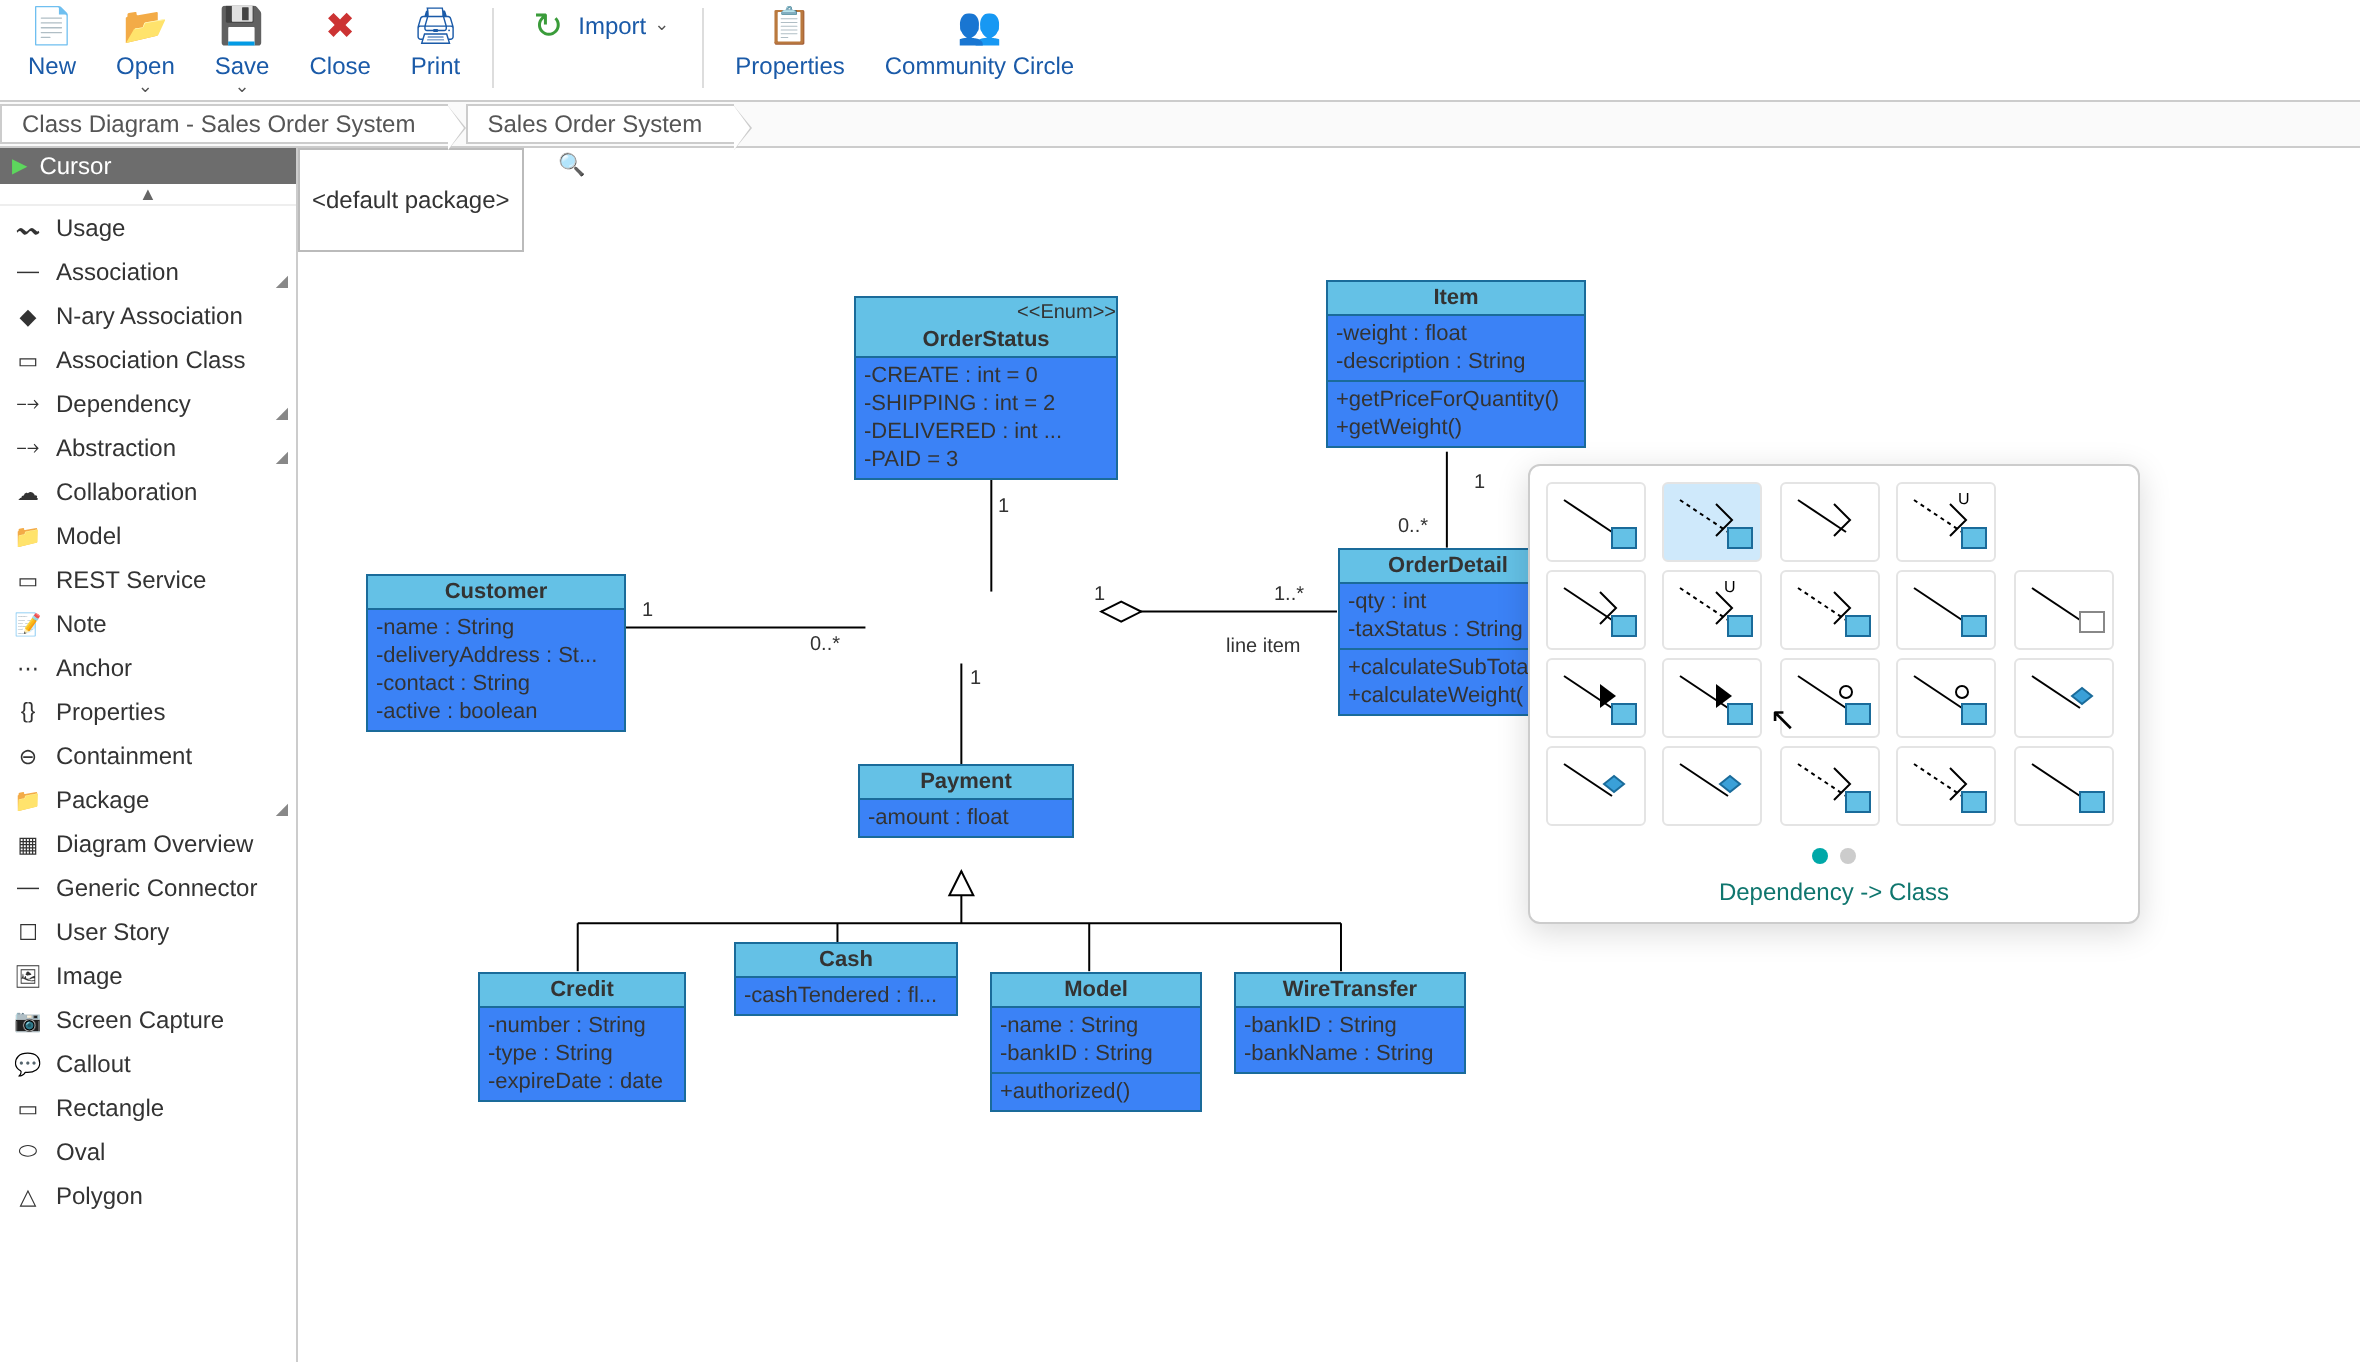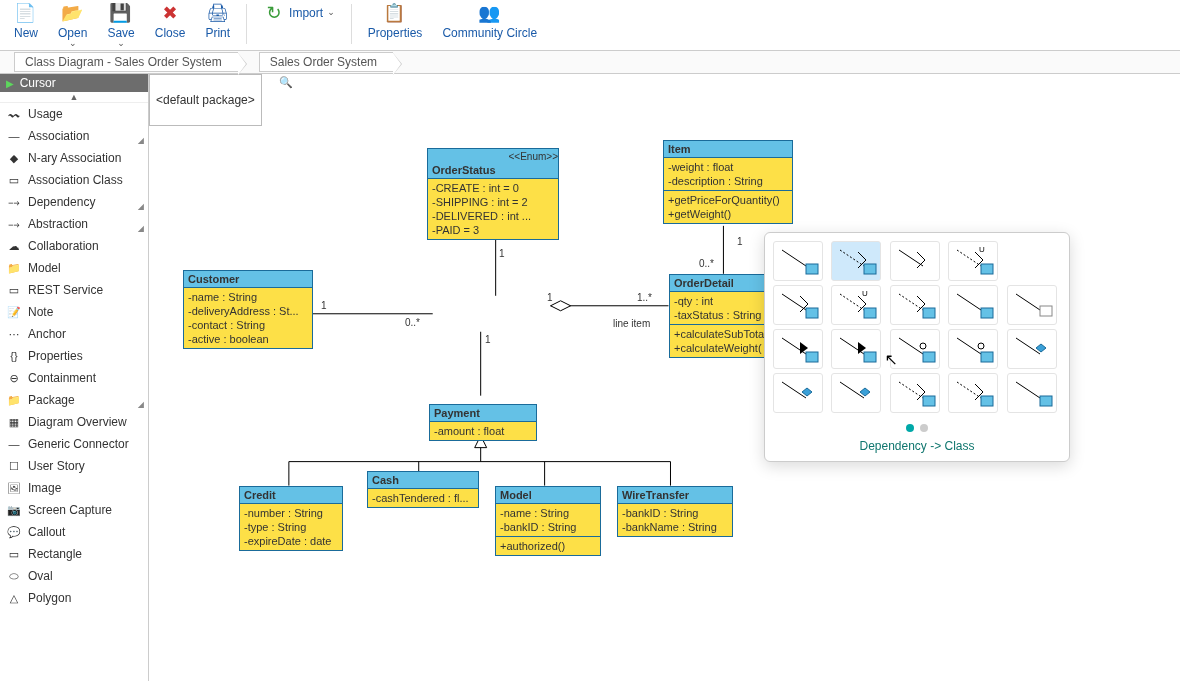--- a/index.html
+++ b/index.html
@@ -2,39 +2,39 @@
 <html><head>
 <meta charset="utf-8">
 <style>
 html,body{margin:0;padding:0;font-family:Arial,Helvetica,sans-serif;font-size:12px;color:#333;background:#fff;overflow:hidden}
 .app{display:flex;flex-direction:column;width:1180px;height:681px;position:relative}
 .toolbar{display:flex;align-items:flex-start;padding:2px 4px;border-bottom:1px solid #ccc;height:46px;overflow:hidden}
 .tbtn{display:flex;flex-direction:column;align-items:center;justify-content:flex-start;padding:0 10px;cursor:pointer;font-size:12px;color:#1a5aa8;text-align:center;position:relative}
 .tbtn .ticon{width:22px;height:22px;margin-bottom:2px;display:flex;align-items:center;justify-content:center;font-size:18px}
 .tbtn .caret{font-size:9px;color:#555;margin-top:-2px}
 .sep{width:1px;background:#ddd;height:40px;margin:2px 6px}
-.breadcrumb{display:flex;align-items:center;height:22px;border-bottom:1px solid #ccc;background:#fafafa;padding-left:14px;font-size:12px;color:#555}
+.breadcrumb{display:flex;align-items:center;height:22px;border-bottom:1px solid #ccc;background:#fafafa;padding-left:0;font-size:12px;color:#555}
 .bc-item{position:relative;padding:2px 16px 2px 10px;background:#fff;border-top:1px solid #ccc;border-bottom:1px solid #ccc;border-left:1px solid #ccc}
 .bc-item::after{content:"";position:absolute;right:-8px;top:0;width:0;height:0;border-top:11px solid transparent;border-bottom:11px solid transparent;border-left:8px solid #fff;z-index:2}
 .bc-item::before{content:"";position:absolute;right:-9px;top:0;width:0;height:0;border-top:11px solid transparent;border-bottom:11px solid transparent;border-left:9px solid #ccc;z-index:1}
 .body{display:flex;flex:1;overflow:hidden}
 .palette{width:148px;border-right:1px solid #ccc;display:flex;flex-direction:column;overflow:hidden}
 .phdr{background:#6d6d6d;color:#fff;font-size:12px;padding:2px 6px;display:flex;align-items:center}
 .phdr .tri{color:#5dd65d;margin-right:6px;font-size:10px}
 .pbar{text-align:center;font-size:9px;color:#666;border-bottom:1px solid #eee}
 .pitem{display:flex;align-items:center;padding:4px 6px;cursor:pointer;font-size:12px;color:#333;position:relative}
 .picon{width:16px;height:12px;margin-right:6px;display:inline-flex;align-items:center;justify-content:center;font-size:11px}
 .pitem .ex{position:absolute;right:4px;bottom:2px;font-size:8px;color:#888}
 .canvas-wrap{flex:1;position:relative;background:#fff}
 .pkgbar{position:absolute;top:0;left:0;border:1px solid #bbb;padding:18px 6px;font-size:12px;background:#fff}
 .mag{position:absolute;top:2px;left:130px;font-size:11px;color:#888}
 .umlclass{position:absolute;border:1px solid #1a6b9a;background:#64c1e6;font-size:11px}
-.uc-title{font-weight:bold;padding:2px 4px;border-bottom:1px solid #1a6b9a;background:#64c1e6}
+.uc-title{font-weight:bold;text-align:center;padding:2px 4px;border-bottom:1px solid #1a6b9a;background:#64c1e6}
 .uc-stereo{text-align:right;font-size:10px;padding-top:2px}
-.uc-sec{padding:2px 4px;border-bottom:1px solid #1a6b9a;background:#fde047;line-height:14px}
+.uc-sec{padding:2px 4px;border-bottom:1px solid #1a6b9a;background:#3b82f6;line-height:14px}
 .uc-sec:last-child{border-bottom:none}
 .label{position:absolute;font-size:10px;color:#333;background:transparent}
 .popup{position:absolute;right:110px;top:232px;width:288px;background:#fff;border:1px solid #ccc;border-radius:6px;box-shadow:0 4px 16px rgba(0,0,0,0.15);padding:8px}
 .pgrid{display:grid;grid-template-columns:repeat(5,1fr);gap:4px}
 .pcell{width:48px;height:38px;border:1px solid #e4e4e4;border-radius:3px;display:flex;align-items:center;justify-content:center;cursor:pointer;position:relative;font-size:10px}
 .pcell.sel{background:#cfe9fb}
 .pcell svg{width:100%;height:100%}
 .dots{text-align:center;margin-top:8px}
 .dot{display:inline-block;width:8px;height:8px;border-radius:50%;margin:0 3px;background:#ccc}
 .dot.on{background:#00a8a8}
@@ -82,21 +82,21 @@
         <span>Properties</span>
       </div>
     <div class="tbtn">
         <span class="ticon">👥</span>
         <span>Community Circle</span>
       </div>
   </div>
 
   <div class="breadcrumb">
     <div class="bc-item">Class Diagram - Sales Order System</div>
-    <div class="bc-item" style="margin-left:21px">Sales Order System</div>
+    <div class="bc-item" style="margin-left:9px">Sales Order System</div>
   </div>
 
   <div class="body">
 
     <div class="palette">
       <div class="phdr">
           <span class="tri">▶</span>
           <span>Cursor</span>
         </div>
       <div class="pbar">▲</div>
@@ -219,21 +219,21 @@
 
         <line x1="332" y1="362" x2="332" y2="388" stroke="#000" stroke-width="1"></line>
         <polygon points="332,362 326,374 338,374" fill="#fff" stroke="#000"></polygon>
         <line x1="140" y1="388" x2="522" y2="388" stroke="#000" stroke-width="1"></line>
         <line x1="140" y1="388" x2="140" y2="412" stroke="#000" stroke-width="1"></line>
         <line x1="270" y1="388" x2="270" y2="412" stroke="#000" stroke-width="1"></line>
         <line x1="396" y1="388" x2="396" y2="412" stroke="#000" stroke-width="1"></line>
         <line x1="522" y1="388" x2="522" y2="412" stroke="#000" stroke-width="1"></line>
       </svg>
 
-      <div class="umlclass" style="left:34px;top:196px;width:128px">
+      <div class="umlclass" style="left:34px;top:213px;width:128px">
         <div class="uc-title">Customer</div>
         <div class="uc-sec" id="c-cust">
             <div>-name : String</div>
             <div>-deliveryAddress : St...</div>
             <div>-contact : String</div>
             <div>-active : boolean</div>
           </div>
       </div>
 
       <div class="umlclass" style="left:278px;top:74px;width:130px">
@@ -265,21 +265,21 @@
         <div class="uc-sec" id="c-od-a">
             <div>-qty : int</div>
             <div>-taxStatus : String</div>
           </div>
         <div class="uc-sec" id="c-od-o">
             <div>+calculateSubTotal</div>
             <div>+calculateWeight(</div>
           </div>
       </div>
 
-      <div class="umlclass" style="left:280px;top:330px;width:106px">
+      <div class="umlclass" style="left:280px;top:308px;width:106px">
         <div class="uc-title">Payment</div>
         <div class="uc-sec" id="c-pay">
             <div>-amount : float</div>
           </div>
       </div>
 
       <div class="umlclass" style="left:90px;top:412px;width:102px">
         <div class="uc-title">Credit</div>
         <div class="uc-sec" id="c-credit">
             <div>-number : String</div>

